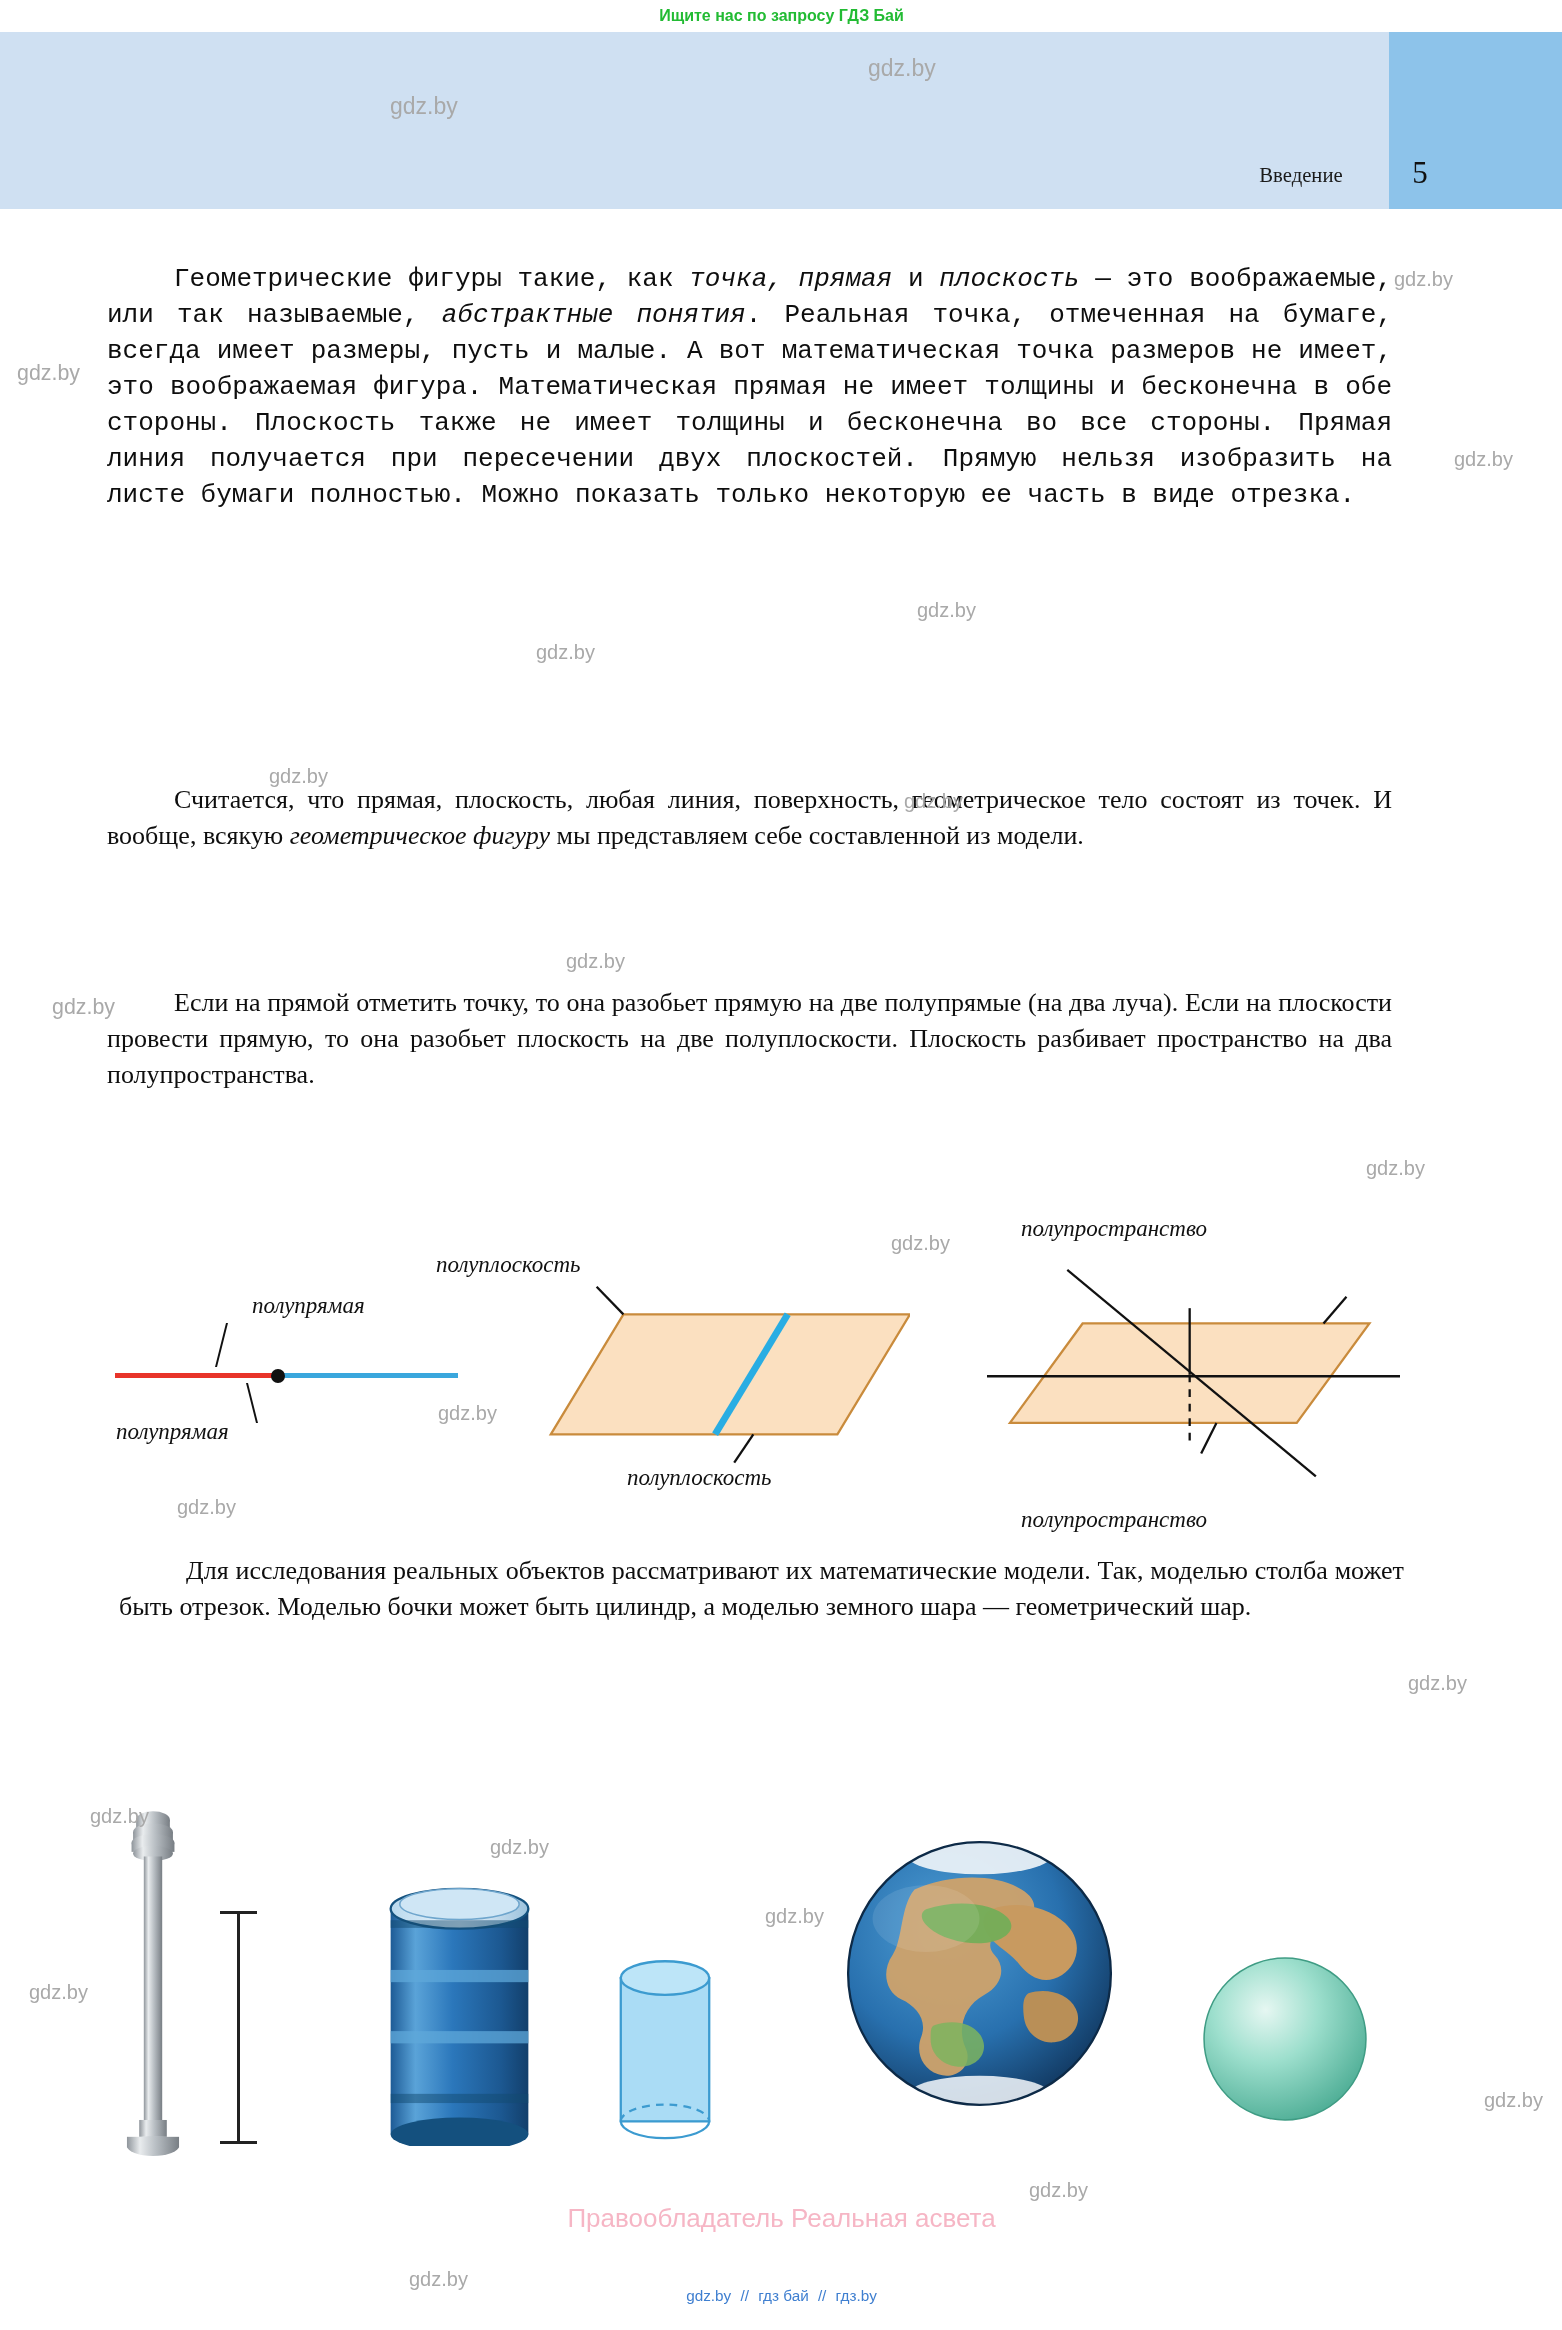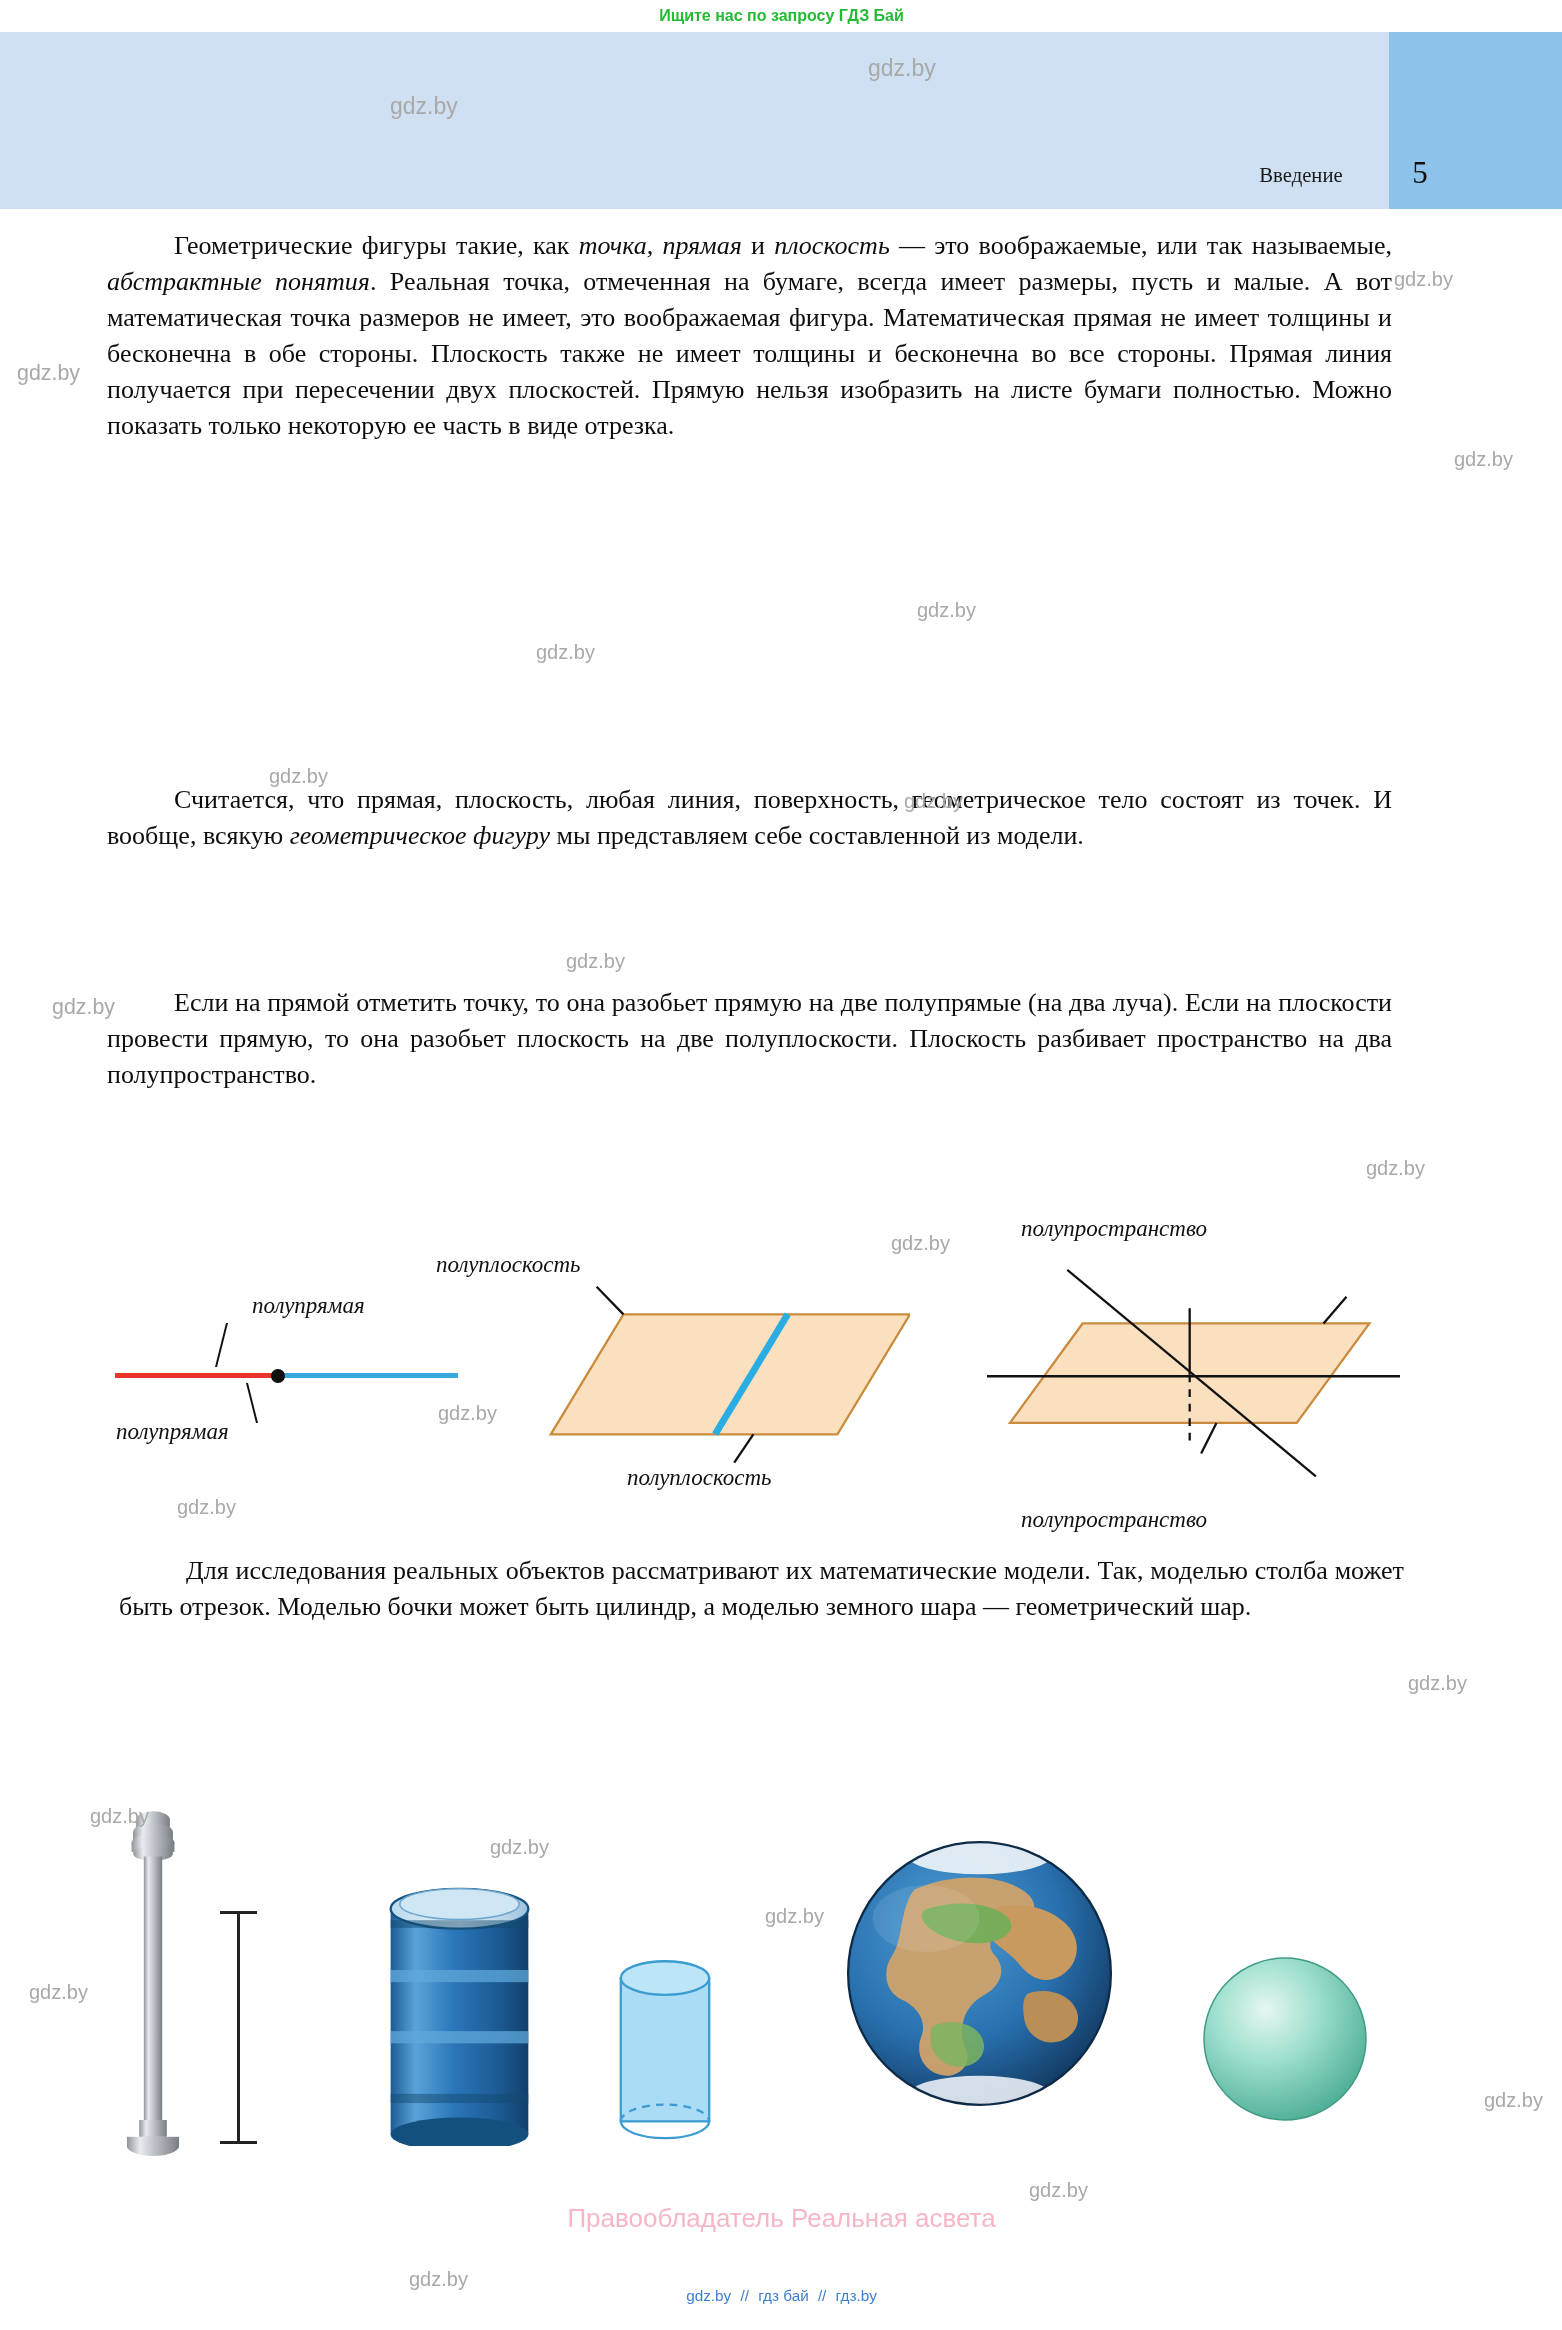--- a/index.html
+++ b/index.html
@@ -67,21 +67,21 @@
     width: 1285px;
     font-size: 26px;
     line-height: 36px;
     color: #0e0e0e;
     text-align: justify;
     text-justify: inter-word;
   }
   .text-block p { margin: 0 0 0 0; text-indent: 67px; }
   .it { font-style: italic; }
 
-  #para1 { top: 228px; }
+  #para1 { top: 261px; font-family: Liberation Mono, monospace; }
   #para2 { top: 782px; }
   #para3 { top: 985px; }
   #para4 { top: 1553px; margin-left: 12px; }
 
   .lbl { position:absolute; font-style:italic; font-size:23px; color:#111; white-space:nowrap;font-family:Liberation Serif, serif; }
 
   
   .hl-red { position:absolute; left:115px; top:1373px; width:161px; height:4.6px; background:#e8342a; }
   .hl-blue { position:absolute; left:280px; top:1373px; width:178px; height:4.6px; background:#3aa7dd; }
   .hl-dot { position:absolute; left:271px; top:1369px; width:13.8px; height:13.8px; border-radius:50%; background:#111; }
@@ -160,21 +160,21 @@
   </p>
 </div>
 
 <div class="text-block" id="para2">
   <p>
     <span>Считается, что прямая, плоскость, любая линия, поверхность, геометрическое тело состоят из точек. И вообще, всякую </span><span class="it">геометрическое фигуру</span><span> мы представляем себе составленной из модели.</span>
   </p>
 </div>
 
 <div class="text-block" id="para3">
-  <p>Если на прямой отметить точку, то она разобьет прямую на две полупрямые (на два луча). Если на плоскости провести прямую, то она разобьет плоскость на две полуплоскости. Плоскость разбивает пространство на два полупространство.</p>
+  <p>Если на прямой отметить точку, то она разобьет прямую на две полупрямые (на два луча). Если на плоскости провести прямую, то она разобьет плоскость на две полуплоскости. Плоскость разбивает пространство на два полупространства.</p>
 </div>
 
 <div>
   <div class="hl-red"></div>
   <div class="hl-blue"></div>
   <div class="hl-dot"></div>
   <div class="hl-lead1"></div>
   <div class="hl-lead2"></div>
   <div class="lbl" style="left:252px; top:1293px;">полупрямая</div>
   <div class="lbl" style="left:116px; top:1419px;">полупрямая</div>

